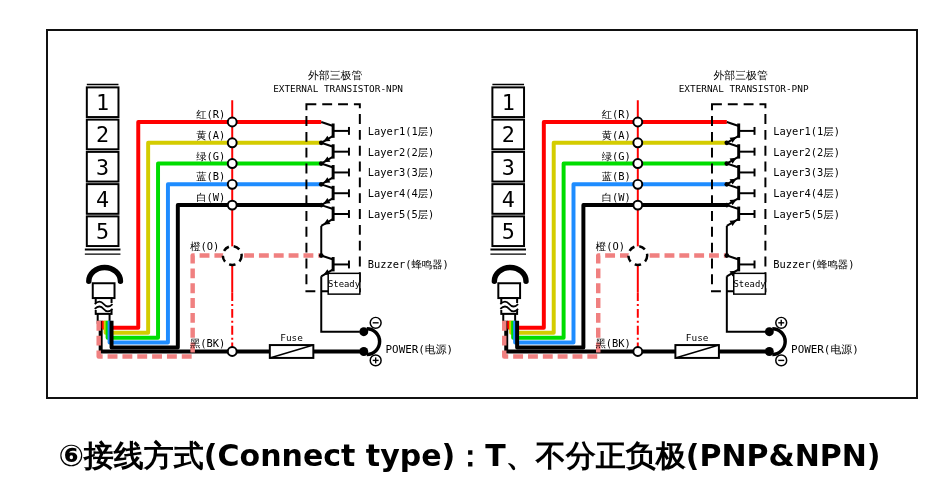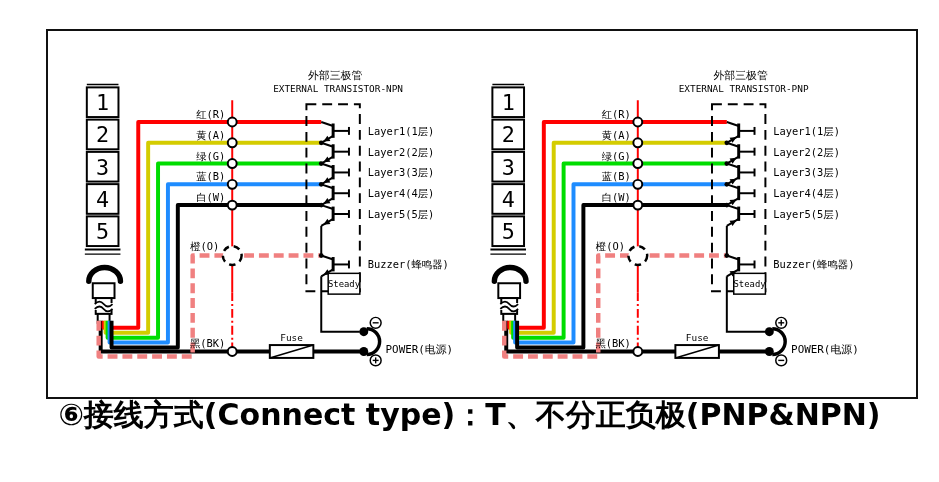--- a/index.html
+++ b/index.html
@@ -1,21 +1,21 @@
 <!DOCTYPE html>
 <html><head>
 <meta charset="utf-8">
 <style>
   html,body{margin:0;padding:0;background:#fff;}
   .stage{position:relative;width:939px;height:482px;background:#fff;overflow:hidden;
          font-family:"DejaVu Sans",sans-serif;}
   .frame{position:absolute;left:46px;top:29px;width:872px;height:370px;
          border:2px solid #111;box-sizing:border-box;background:#fff;}
   .frame svg{width:868px;height:366px;display:block;}
-  .caption{position:absolute;left:0;top:395px;width:939px;text-align:center;
+  .caption{position:absolute;left:0;top:436px;width:939px;text-align:center;
            font-size:30px;font-weight:bold;color:#000;white-space:nowrap;
            font-family:"DejaVu Sans",sans-serif;}
   text{fill:#000;}
 </style>
 </head>
 <body>
 
 <div class="stage">
   <div class="frame">
     <svg id="wiring" viewBox="0 0 871 370" xmlns="http://www.w3.org/2000/svg">

